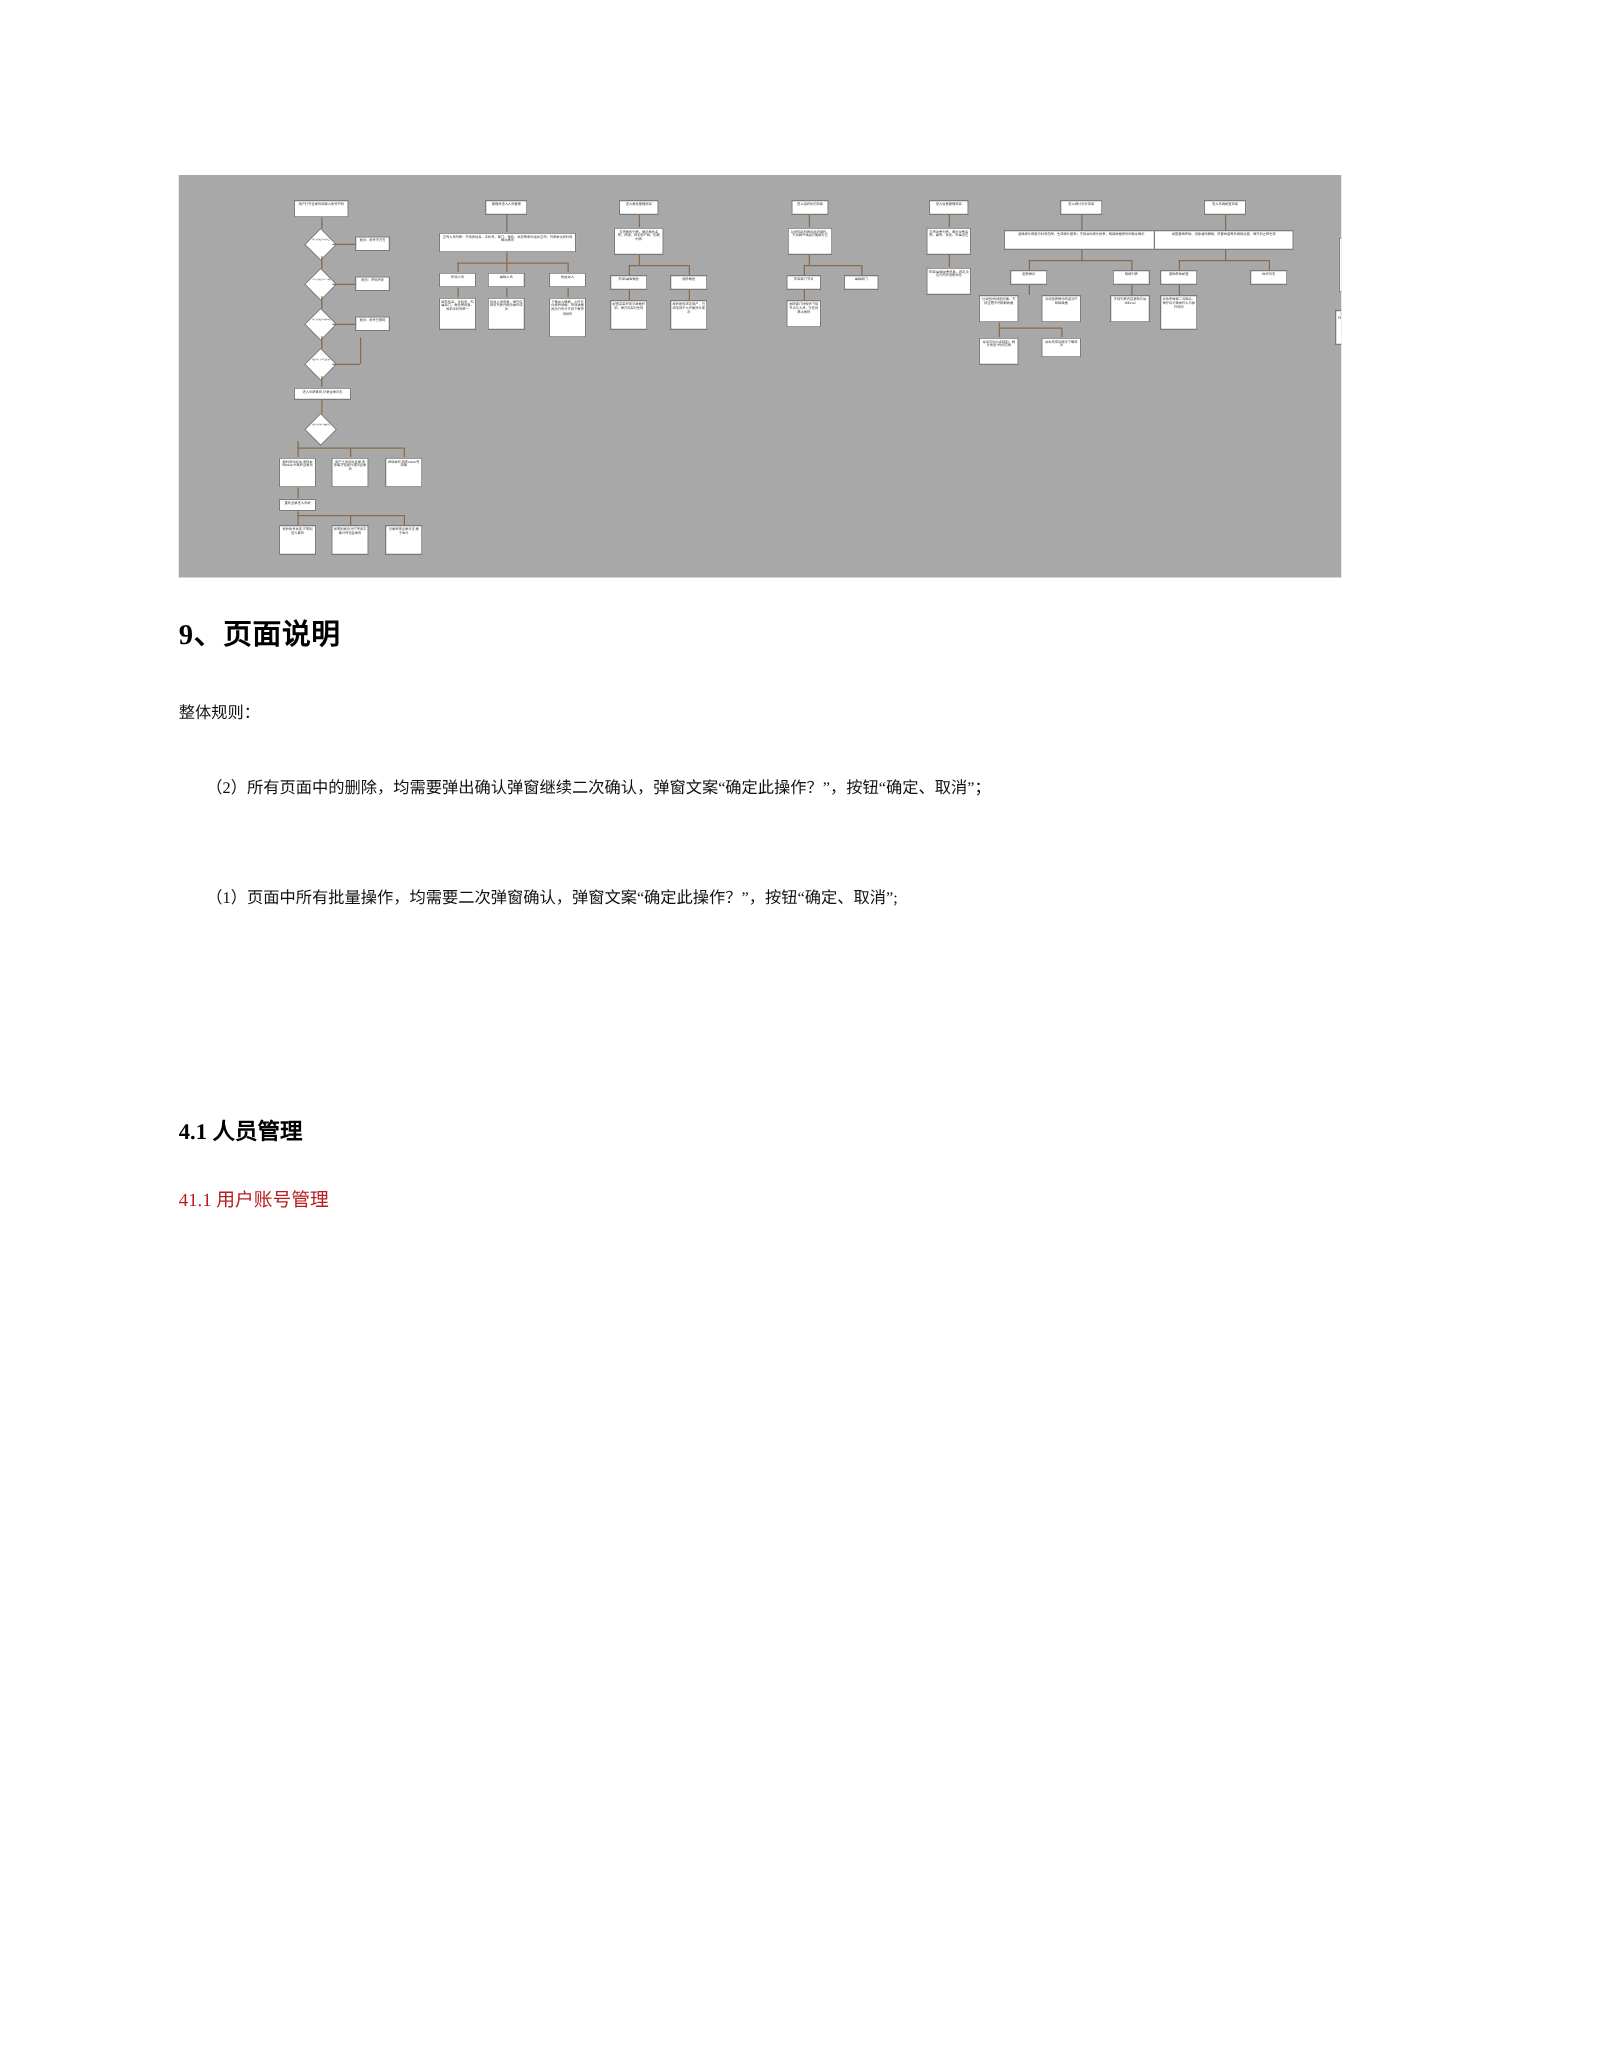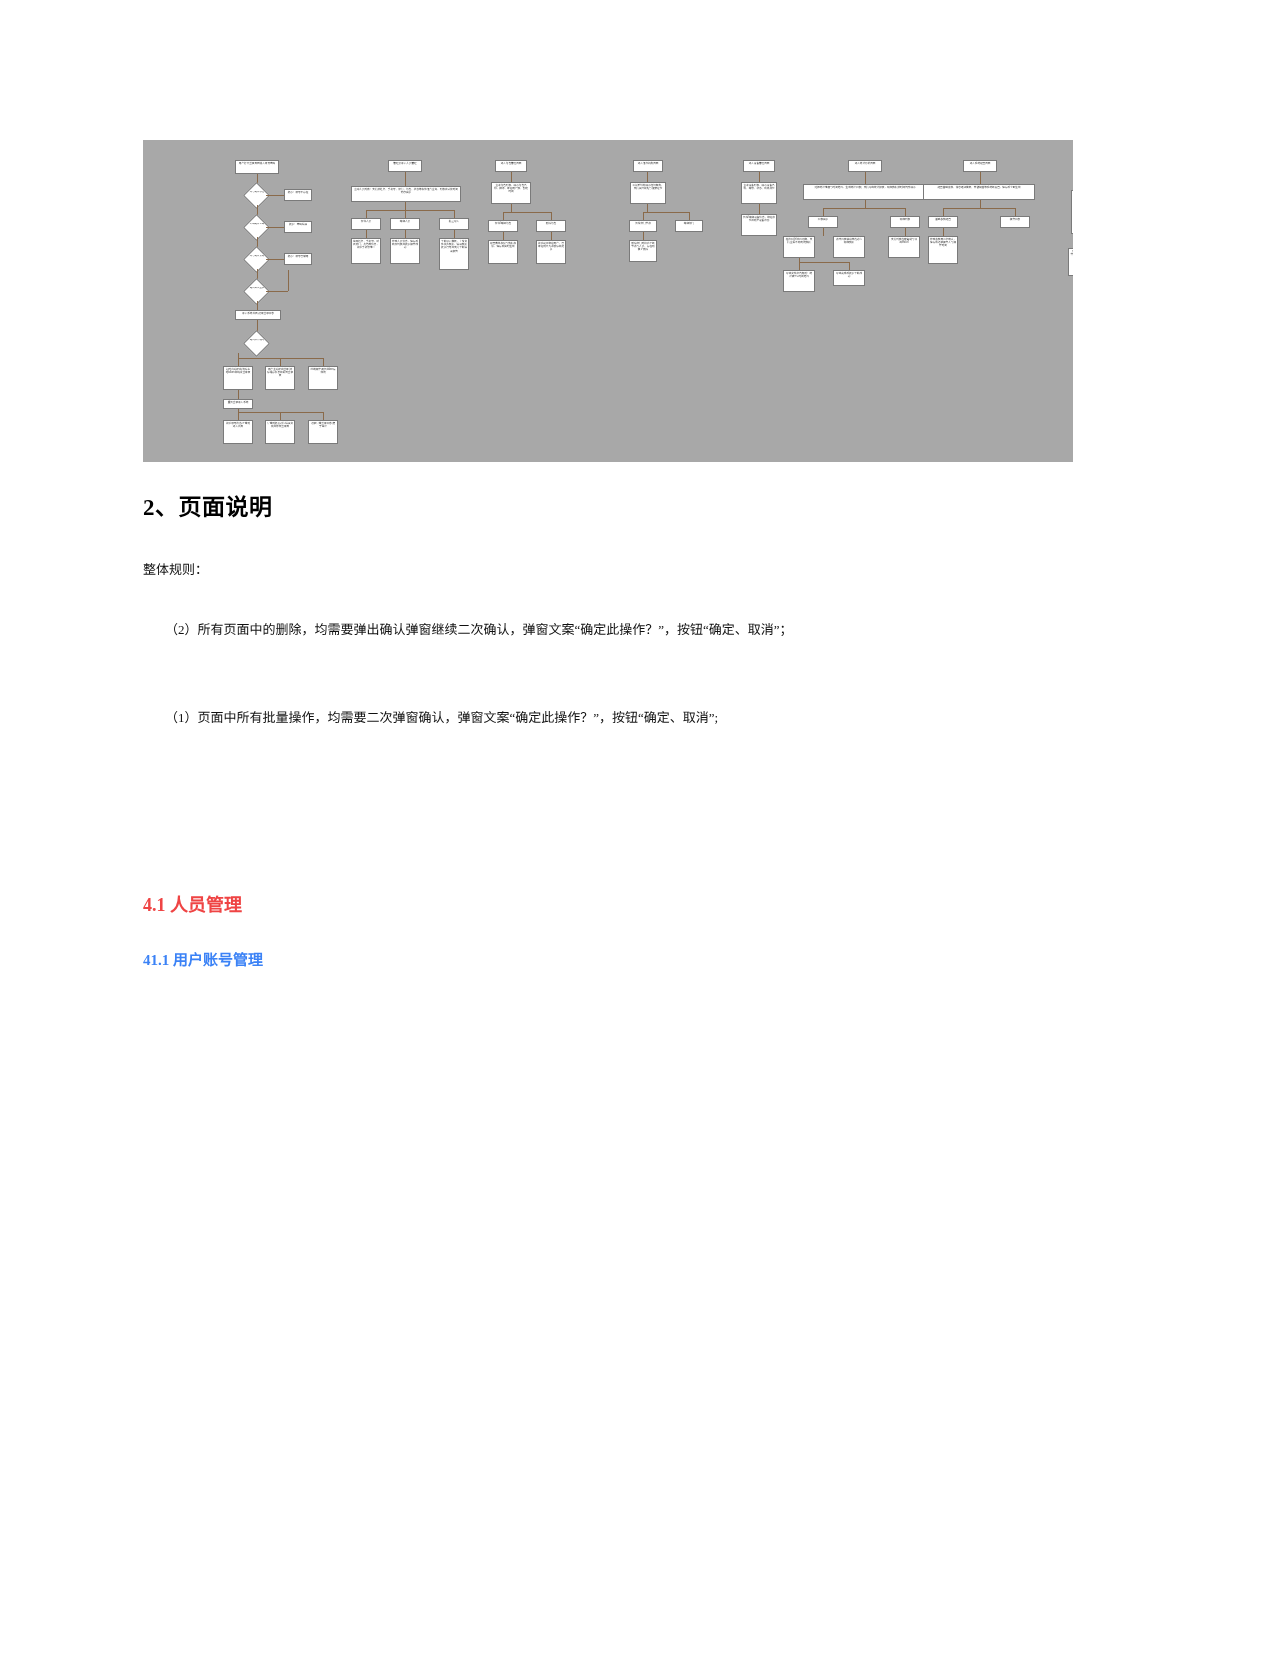--- a/index.html
+++ b/index.html
@@ -91,29 +91,29 @@
   .p1 { left: 143px; top: 614px; }
   .p2 { left: 143px; top: 702px; }
   .p3 { left: 143px; top: 791px; }
   .indent { text-indent: 22px; }
   .h2 {
     position: absolute;
     left: 143px;
     top: 890px;
     font-size: 18px;
     font-weight: bold;
-    color: #ef4444;
+    color: #000000;
   }
   .h3 {
     position: absolute;
     left: 143px;
     top: 948px;
     font-size: 15px;
-    font-weight: bold;
-    color: #3b82f6;
+    font-weight: normal;
+    color: #b91c1c;
     text-align: center;
   }
 </style>
 </head>
 <body>
 
 <div class="page">
 
   <div class="diagram">
 
@@ -252,21 +252,21 @@
     <div class="node" style="left:857px;top:76px;width:30px;height:12px;">操作日志</div>
     <div class="conn v" style="left:800px;top:88px;height:8px;"></div>
     <div class="node" style="left:785px;top:96px;width:30px;height:28px;">修改参数需二次确认，保存后记录操作人与操作时间</div>
 
     <div class="node" style="left:928px;top:50px;width:40px;height:44px;">列表一页默认展示50条，提供10条/50条/100条三个选项；无特殊排序要求时按时间倒序；列表内容支持复制</div>
 
     <div class="node" style="left:925px;top:108px;width:30px;height:28px;">弹窗文案“确定此操作？”，按钮“确定、取消”</div>
 
   </div>
 
-  <div class="h1">2、页面说明</div>
+  <div class="h1">9、页面说明</div>
 
   <div class="para p-rules-title">整体规则：</div>
 
   <div class="para p1 indent">（2）所有页面中的删除，均需要弹出确认弹窗继续二次确认，弹窗文案“确定此操作？”，按钮“确定、取消”；</div>
   <div class="para p2 indent">（1）页面中所有批量操作，均需要二次弹窗确认，弹窗文案“确定此操作？”，按钮“确定、取消”;</div>
 
   <div class="h2">4.1 人员管理</div>
   <div class="h3">41.1 用户账号管理</div>
 
 </div>

